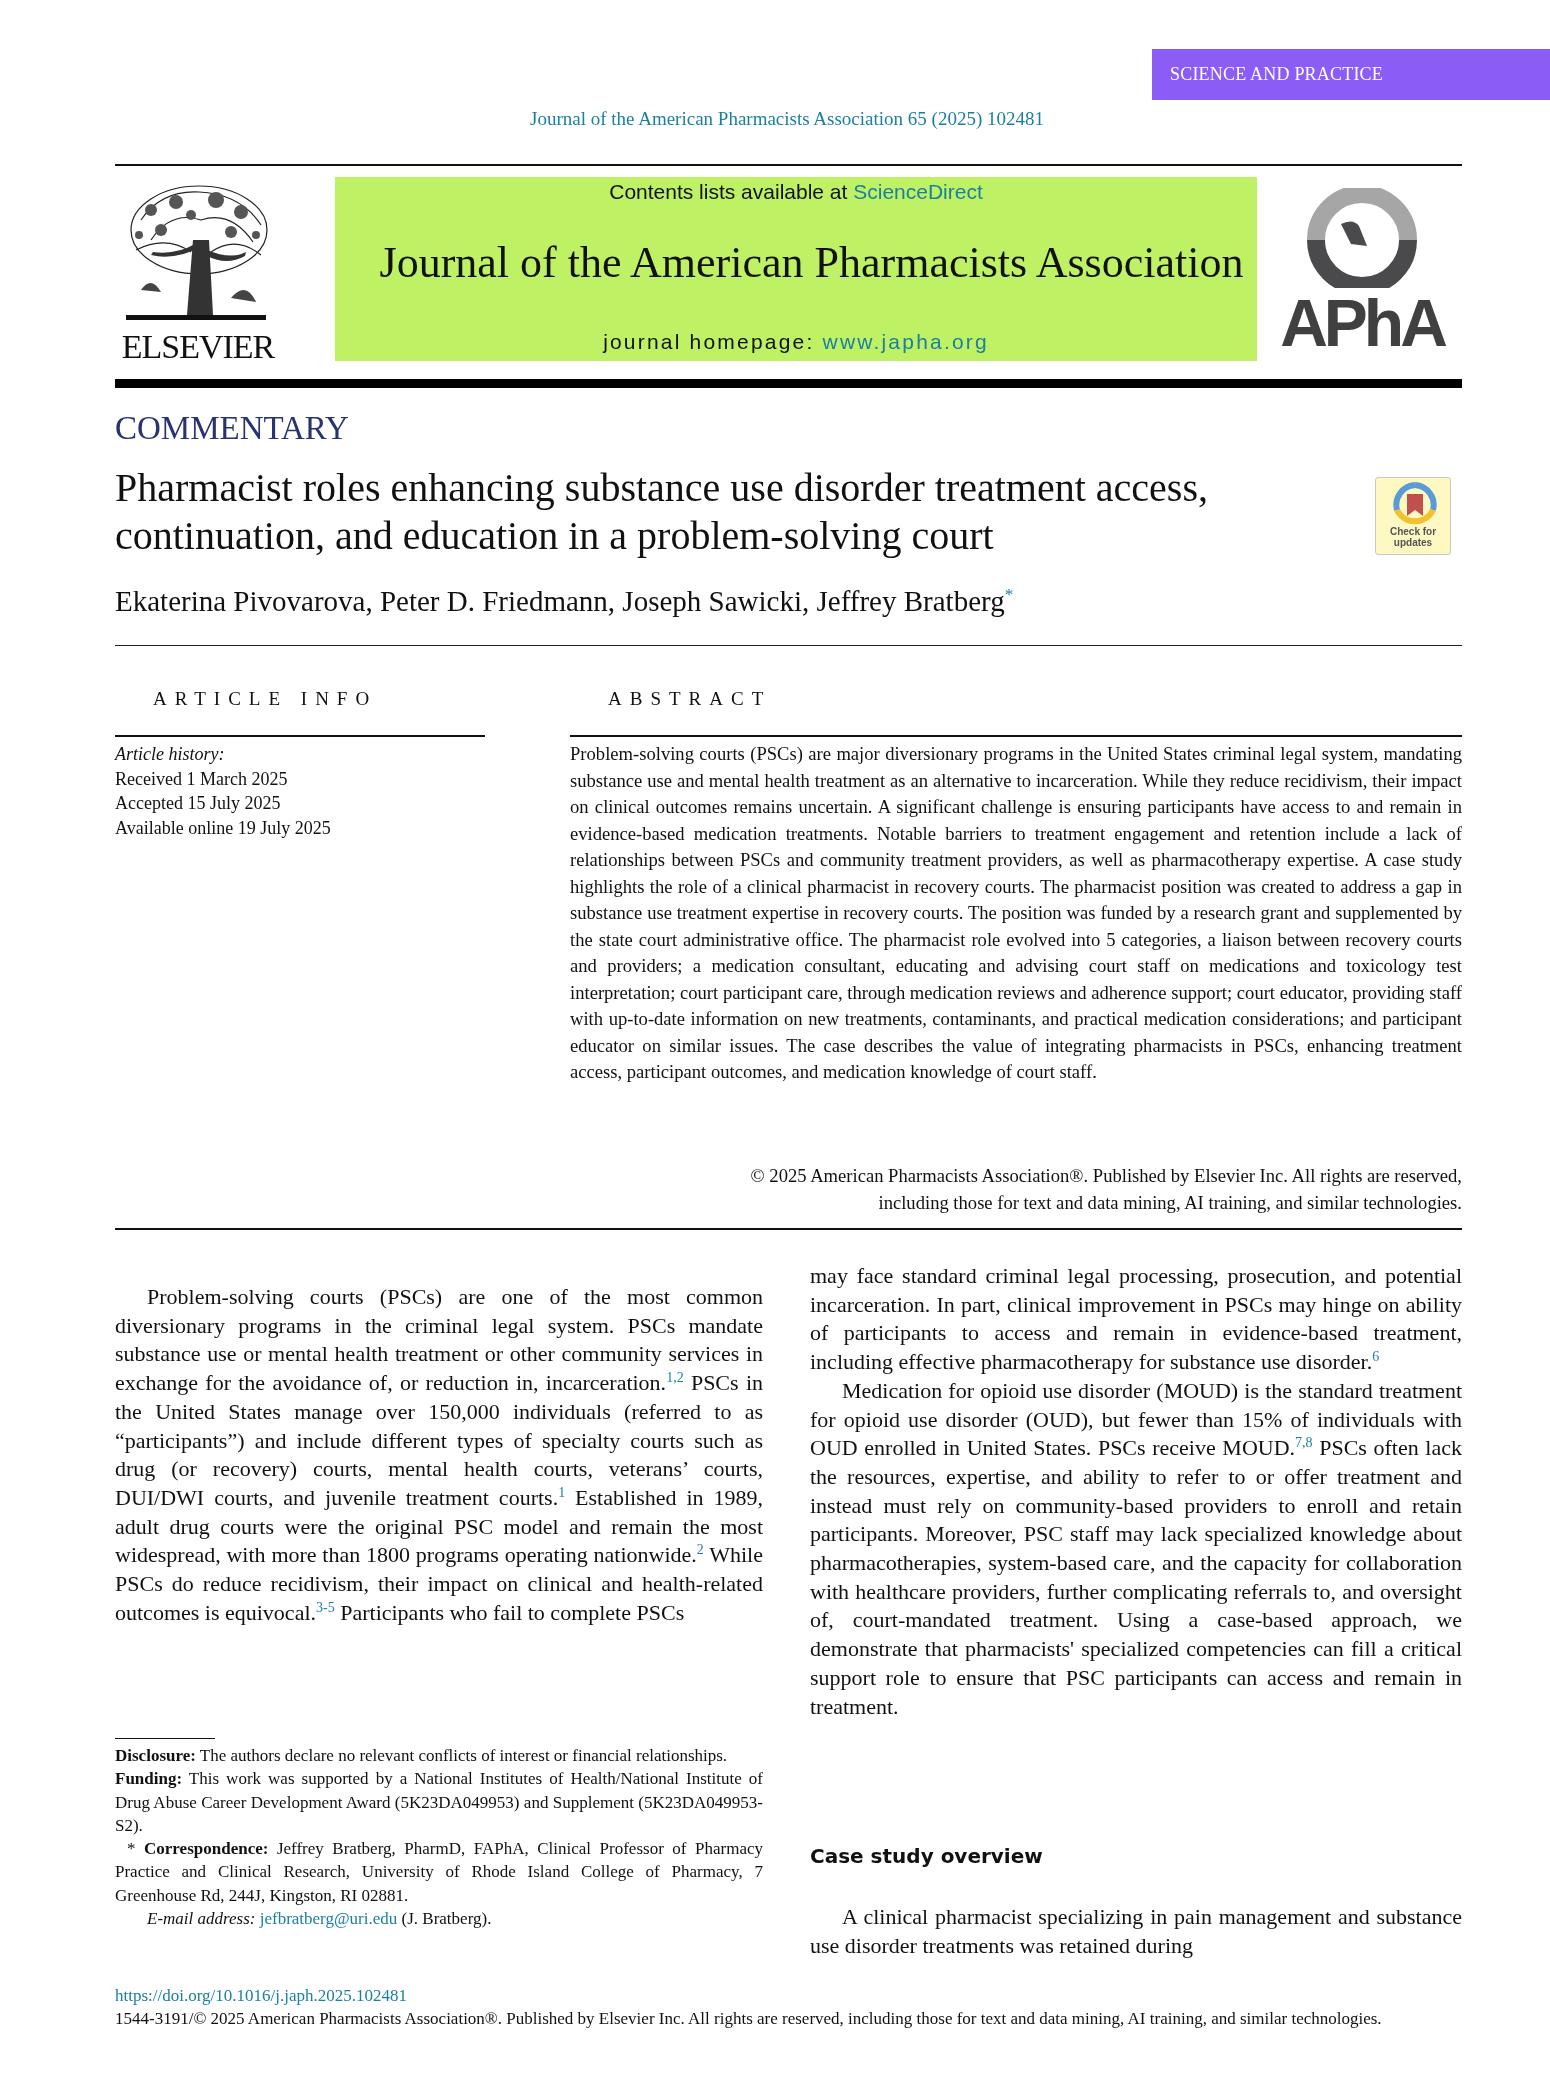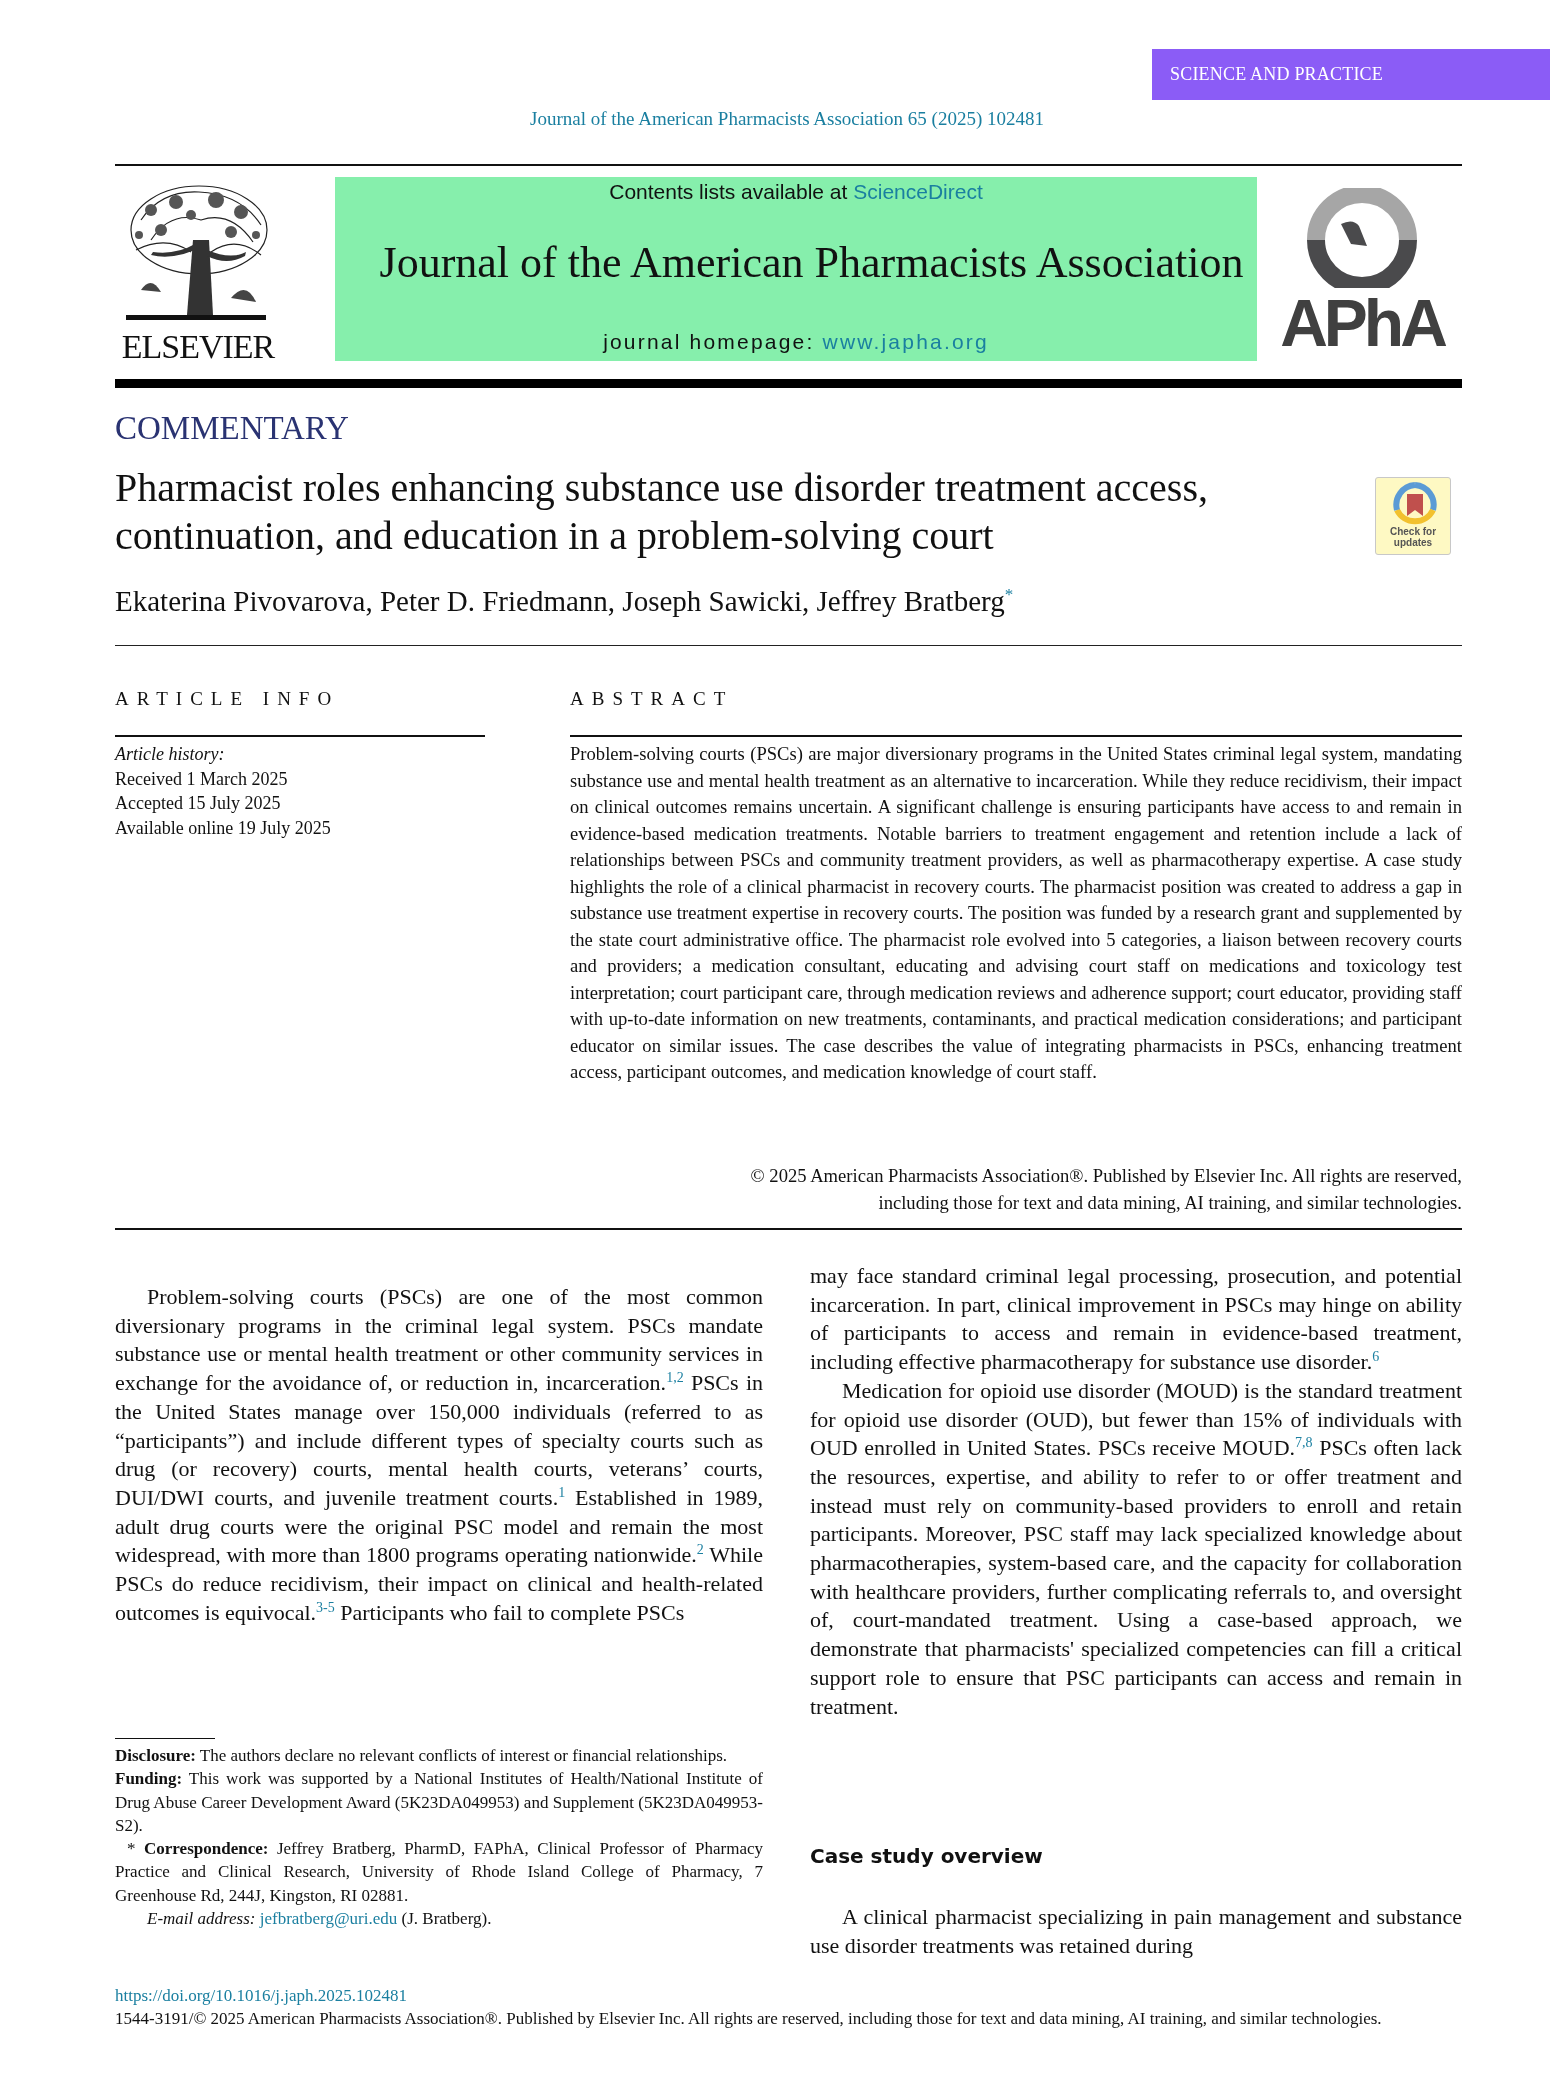--- a/index.html
+++ b/index.html
@@ -13,21 +13,21 @@
     font-size: 19px; color: #1a7fa0; padding-right: 430px; padding-left: 530px; text-align: left; }
 
   .top-rule { left: 115px; top: 164px; width: 1347px; height: 2px; background: #111; }
   .thick-rule { left: 115px; top: 379px; width: 1347px; height: 9px; background: #000; }
 
   .elsevier-logo { left: 113px; top: 180px; width: 170px; height: 190px; }
   .elsevier-tree { position: absolute; left: 8px; top: 0; width: 150px; height: 148px; }
   .elsevier-word { position: absolute; left: 0; top: 148px; width: 170px; font-family: "Liberation Serif", serif;
     font-size: 34px; letter-spacing: -1px; color: #111; text-align: center; }
 
-  .header-box { left: 335px; top: 177px; width: 922px; height: 184px; background: #86efac; }
+  .header-box { left: 335px; top: 177px; width: 922px; height: 184px; background: #bef264; }
   .contents-line { position: absolute; top: 3px; left: 0; width: 100%; text-align: center;
     font-family: "Liberation Sans", sans-serif; font-size: 21px; color: #111; }
   .link { color: #1a7fa0; }
   .journal-name { position: absolute; top: 60px; left: 0; width: 100%; text-align: center;
     font-family: "Liberation Serif", serif; font-size: 44px; color: #111; padding-left: 31px; }
   .homepage-line { position: absolute; top: 153px; left: 0; width: 100%; text-align: center;
     font-family: "Liberation Sans", sans-serif; font-size: 21px; letter-spacing: 2.2px; color: #111; }
 
   .apha-logo { left: 1267px; top: 188px; width: 190px; height: 175px; }
   .apha-word { position: absolute; left: 0; top: 102px; width: 190px; text-align: center;
@@ -35,21 +35,21 @@
 
   .commentary { left: 115px; top: 410px; font-family: "Liberation Serif", serif; font-size: 33px; color: #2a3372; }
   .title { left: 115px; top: 464px; width: 1200px; font-family: "Liberation Serif", serif; font-size: 40px; line-height: 48px; color: #111; }
   .crossmark { left: 1375px; top: 477px; width: 76px; height: 78px; border: 1px solid #c8c8c8; border-radius: 3px; background: #fef9c3; }
   .crossmark-label { position: absolute; left: 0; top: 48px; width: 100%; text-align: center; font-family: "Liberation Sans", sans-serif;
     font-size: 10px; font-weight: bold; color: #555; line-height: 11px; }
   .authors { left: 115px; top: 585px; font-family: "Liberation Serif", serif; font-size: 29px; color: #111; }
   .authors sup { color: #1a7fa0; font-size: 17px; }
   .authors-rule { left: 115px; top: 645px; width: 1347px; height: 1px; background: #222; }
 
-  .spaced-heading { font-family: "Liberation Serif", serif; font-size: 19px; letter-spacing: 8px; color: #111; }
+  .spaced-heading { font-family: "Liberation Serif", serif; font-size: 19px; letter-spacing: 8px; color: #111; margin-left: 38px; }
   .info-heading { left: 115px; top: 688px; }
   .info-rule { left: 115px; top: 735px; width: 370px; height: 2px; background: #111; }
   .info-list { left: 115px; top: 742px; font-family: "Liberation Serif", serif; font-size: 18px; line-height: 24.5px; color: #111; }
   .info-list .italic { font-style: italic; }
 
   .abstract-heading { left: 570px; top: 688px; }
   .abstract-rule { left: 570px; top: 735px; width: 892px; height: 2px; background: #111; }
   .abstract-text { left: 570px; top: 741px; width: 892px; font-family: "Liberation Serif", serif; font-size: 18.6px;
     line-height: 26.5px; text-align: justify; color: #111; }
   .abstract-copy { left: 570px; top: 1163px; width: 892px; font-family: "Liberation Serif", serif; font-size: 18.6px;

